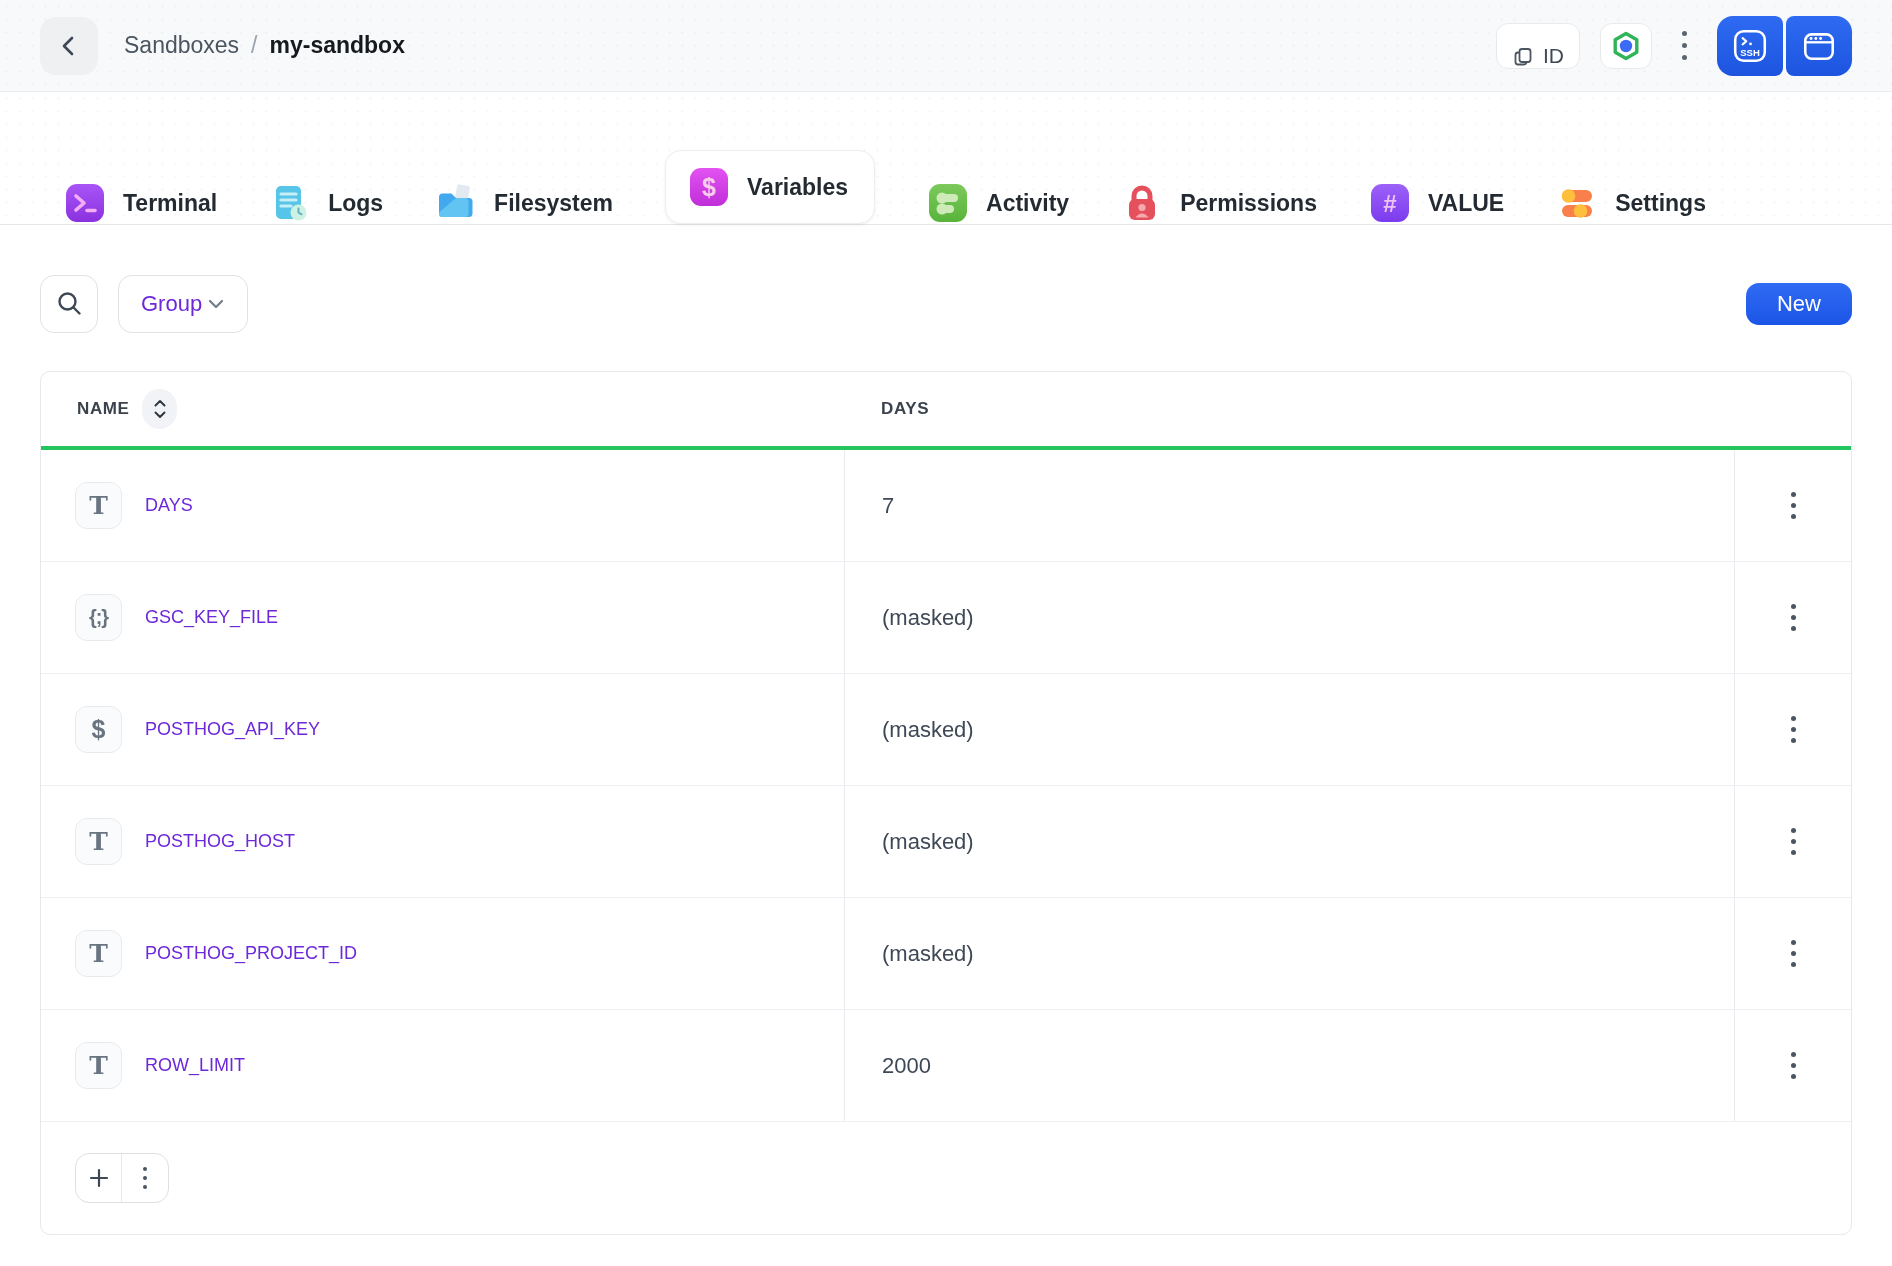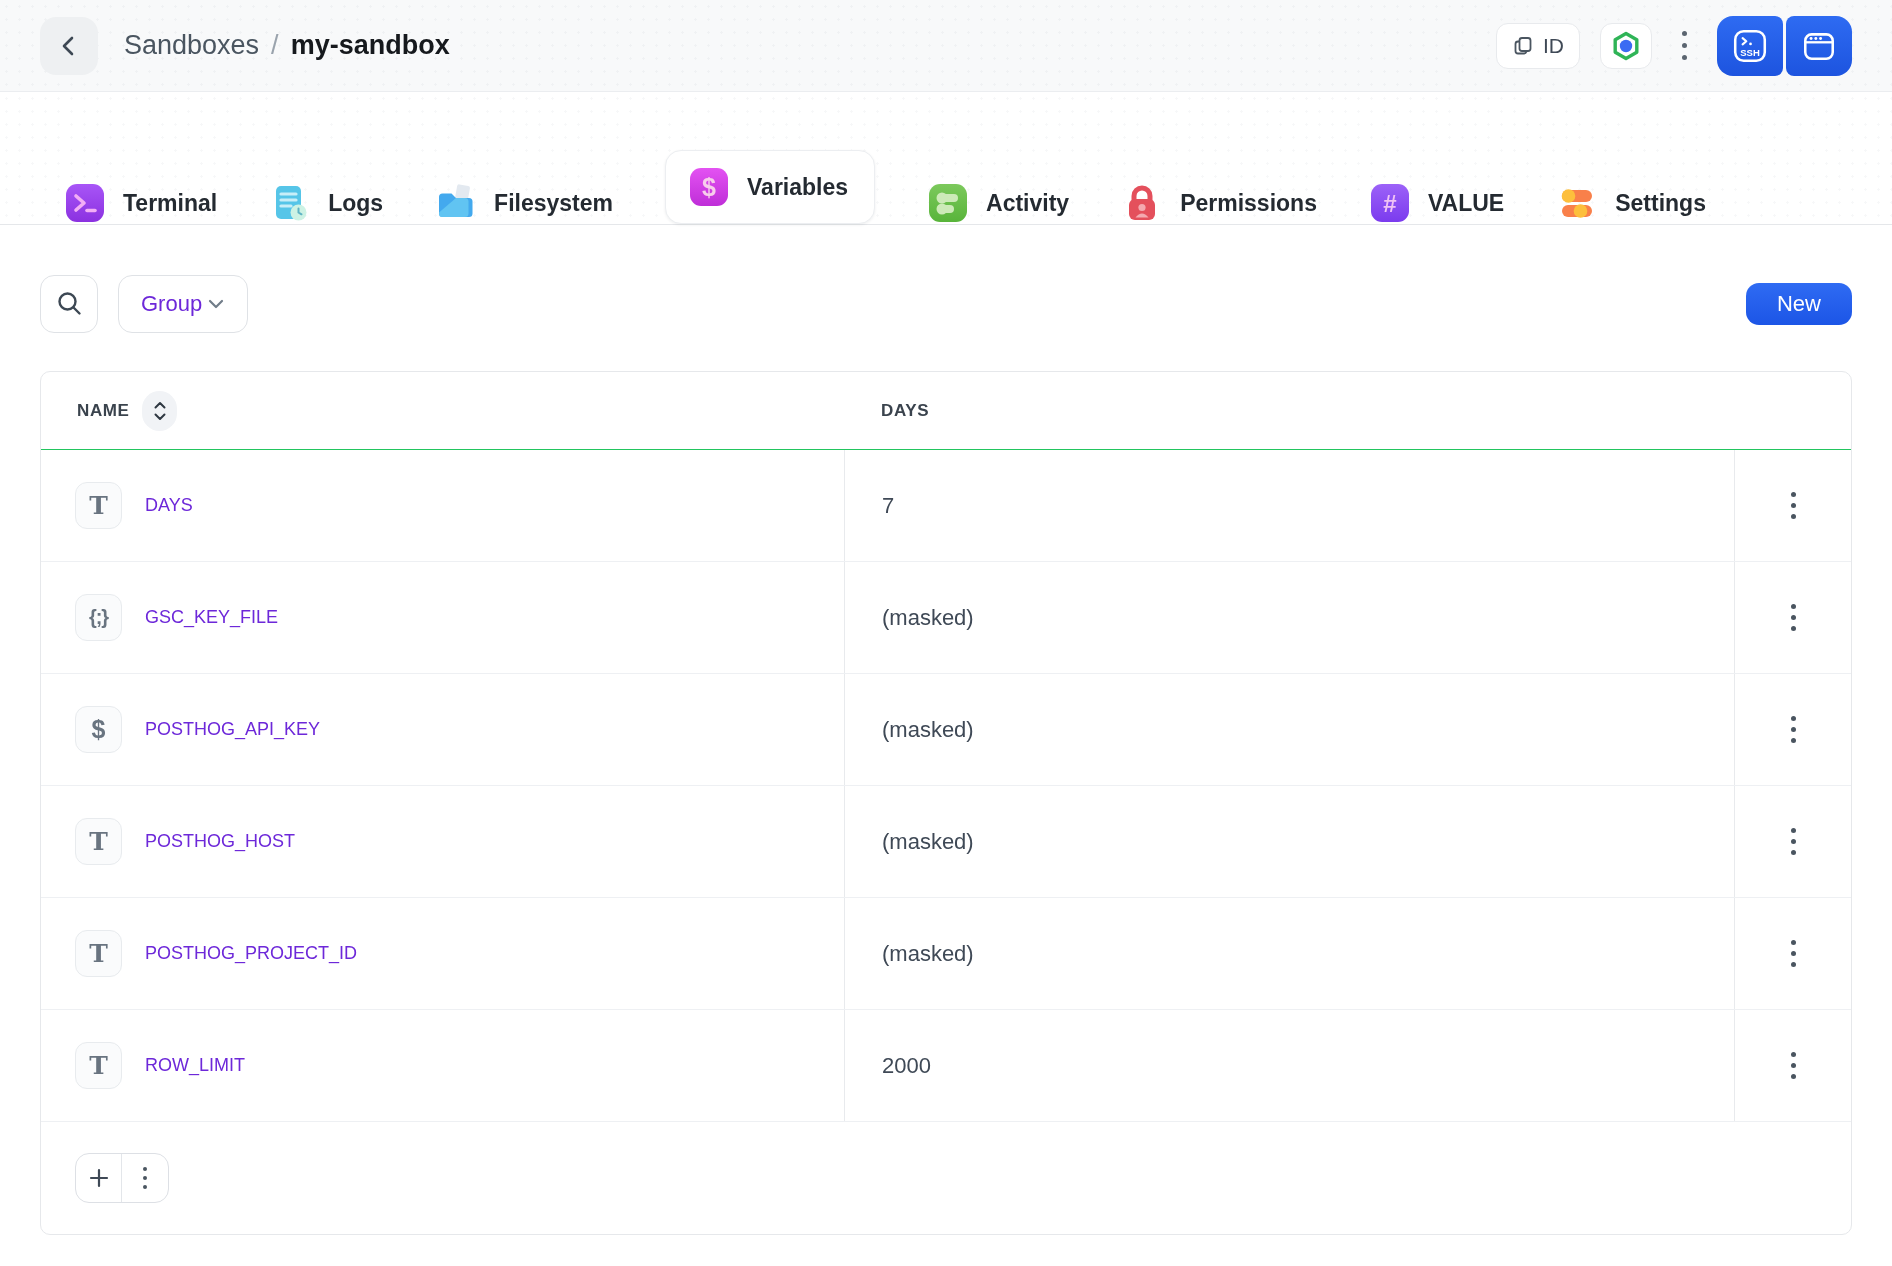--- a/index.html
+++ b/index.html
@@ -10,29 +10,29 @@
   .topbar {
     height:92px; background:#f8f9fa; border-bottom:1px solid #ebedf0;
     background-image:radial-gradient(rgba(120,130,145,0.06) 1.2px, transparent 1.2px);
     background-size:13px 13px;
     display:flex; align-items:center; padding:0 40px;
   }
   .back-btn {
     width:58px; height:58px; border-radius:16px; background:#eef0f2;
     display:flex; align-items:center; justify-content:center; cursor:pointer; flex:none;
   }
-  .breadcrumb { margin-left:26px; font-size:27px; display:flex; align-items:center; gap:12px; }
+  .breadcrumb { margin-left:26px; font-size:23px; display:flex; align-items:center; gap:12px; }
   .crumb-section { color:#4a5560; }
   .crumb-sep { color:#9aa3ad; }
   .crumb-current { color:#16191d; font-weight:700; }
 
   .topbar-right { margin-left:auto; display:flex; align-items:center; gap:20px; }
   .id-btn {
     height:46px; padding:0 15px; background:#fff; border:1px solid #e8eaed; border-radius:12px;
-    display:flex; align-items:center; gap:9px; color:#3f4956; font-size:21px; cursor:pointer;
+    display:flex; align-items:flex-end; gap:9px; color:#3f4956; font-size:21px; cursor:pointer;
   }
   .hex-btn {
     width:52px; height:46px; background:#fff; border:1px solid #e8eaed; border-radius:12px;
     display:flex; align-items:center; justify-content:center; cursor:pointer;
   }
   .kebab { display:flex; flex-direction:column; gap:7px; padding:8px 10px; cursor:pointer; }
   .kebab i { width:5px; height:5px; border-radius:50%; background:#5b6570; display:block; }
   .blue-group { display:flex; gap:3px;border-radius:26px; }
   .blue-btn {
     width:66px; height:60px; background:linear-gradient(#2e6bf2,#1d54df);
@@ -67,21 +67,21 @@
     margin-left:20px; height:58px; padding:0 22px; border:1.5px solid #dfe2e6; border-radius:14px;
     background:#fff; font-size:22px; color:#6d28d9; display:flex; align-items:center; gap:5px; cursor:pointer;
   }
   .new-btn {
     margin-left:auto; width:106px; height:42px; border:none; border-radius:13px;
     background:linear-gradient(#2f6bf3,#1c55e6); color:#fff; font-size:22px; cursor:pointer;
   }
 
   
   .table-card { margin-top:38px; border:1px solid #e6e8eb; border-radius:10px; overflow:hidden; background:#fff; }
-  .thead { display:flex; height:78px; align-items:center; border-bottom:1px solid #22c55e; }
+  .thead { display:flex; height:78px; align-items:center; border-bottom:4px solid #22c55e; }
   .th-name { width:803px; padding-left:36px; display:flex; align-items:center; gap:13px; }
   .th-label { font-size:17px; font-weight:700; letter-spacing:0.6px; color:#3a434d; }
   .sort-pill { width:35px; height:40px; border-radius:18px; background:#f1f3f6; display:flex; align-items:center; justify-content:center; cursor:pointer; }
   .th-value { padding-left:37px; }
 
   .trow { display:flex; height:112px; border-bottom:1px solid #eef0f3; }
   .cell-name { width:803px; display:flex; align-items:center; gap:23px; padding-left:34px; }
   .type-icon {
     width:47px; height:47px; border-radius:12px; background:#fafbfc; border:1px solid #e8ebee;
     display:flex; align-items:center; justify-content:center; color:#697480; flex:none;

